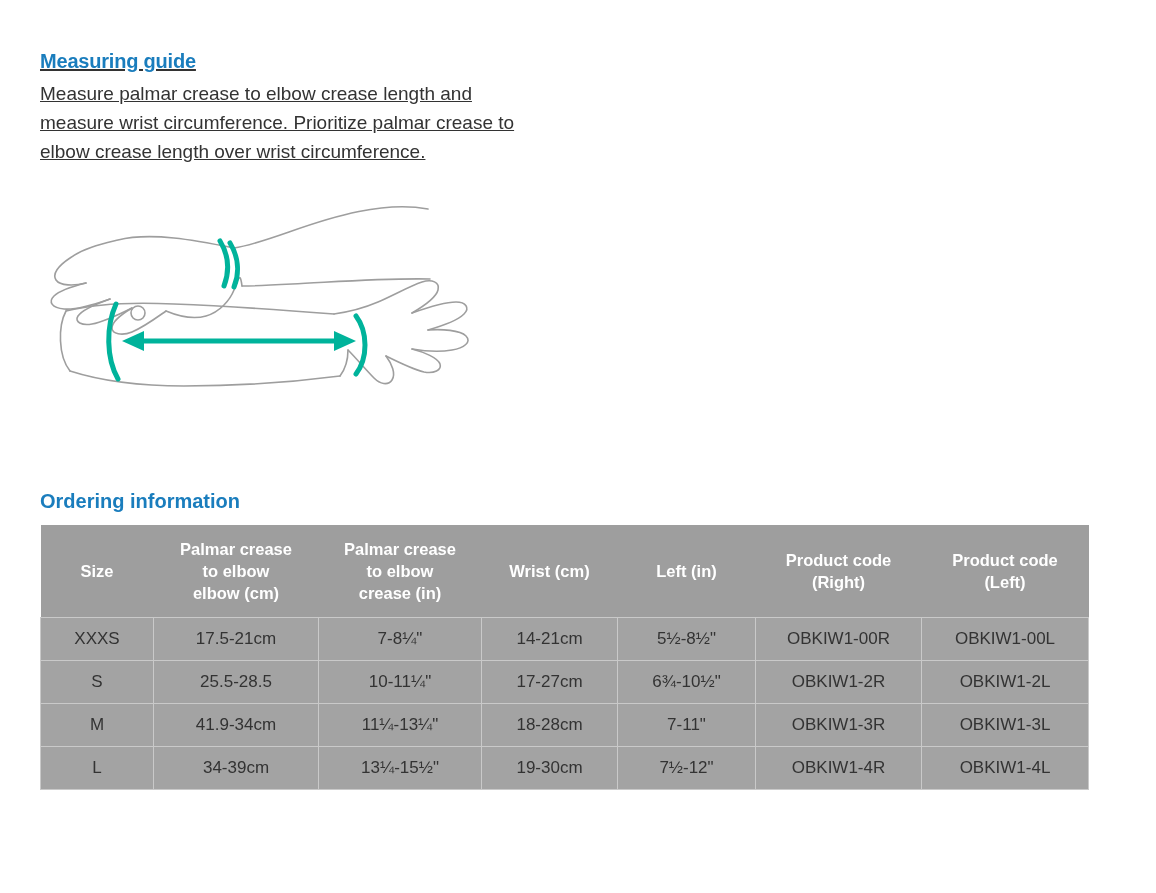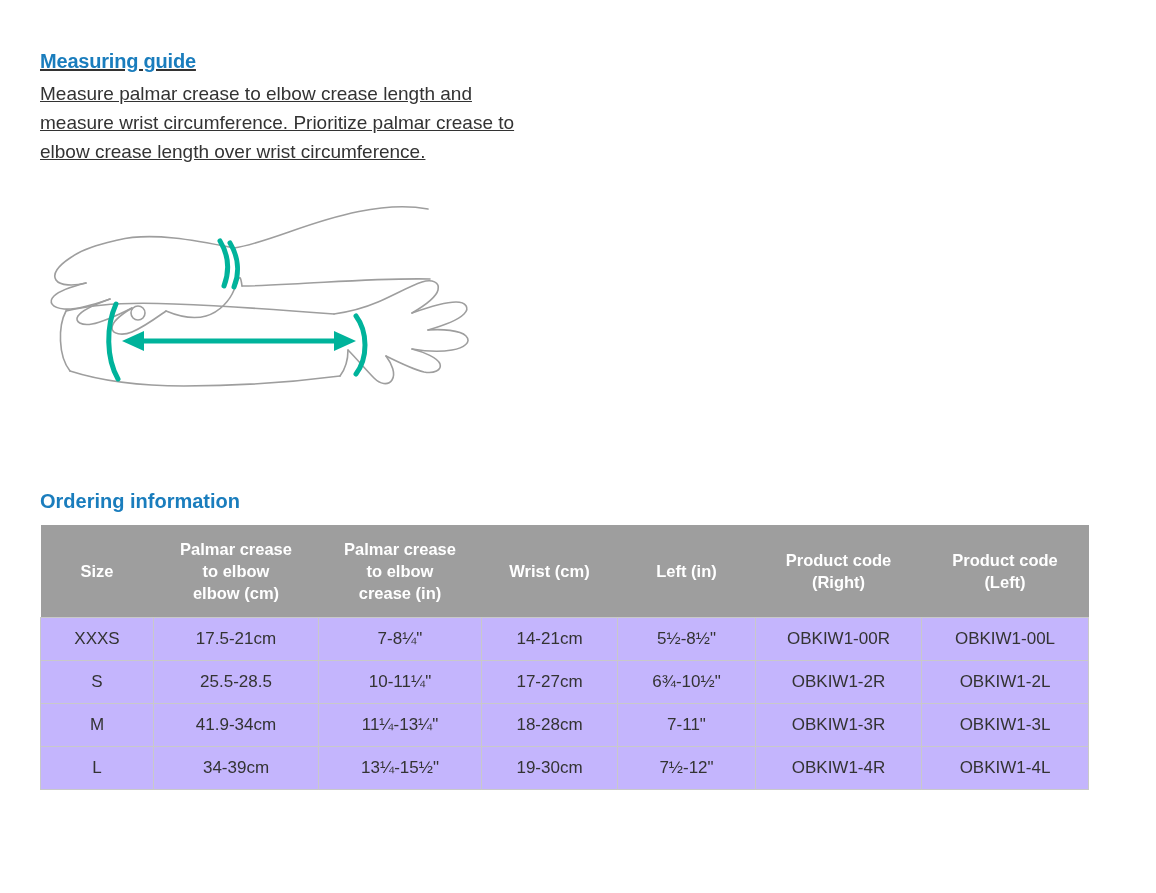--- a/index.html
+++ b/index.html
@@ -85,21 +85,21 @@
     vertical-align: middle;
     border: none;
   }
   table.order td {
     font-size: 17px;
     color: #333333;
     text-align: center;
     padding: 11px 4px;
     border: 1px solid #c9c9c9;
     vertical-align: middle;
-    background: #c4b5fd;
+    background: #a3a3a3;
   }
   table.order tr td:first-child {
     border-left: 1px solid #c9c9c9;
   }
   .col-size { width: 113px; }
   .col-pcl-cm { width: 165px; }
   .col-pcl-in { width: 163px; }
   .col-wrist-cm { width: 136px; }
   .col-wrist-in { width: 138px; }
   .col-code-r { width: 166px; }

